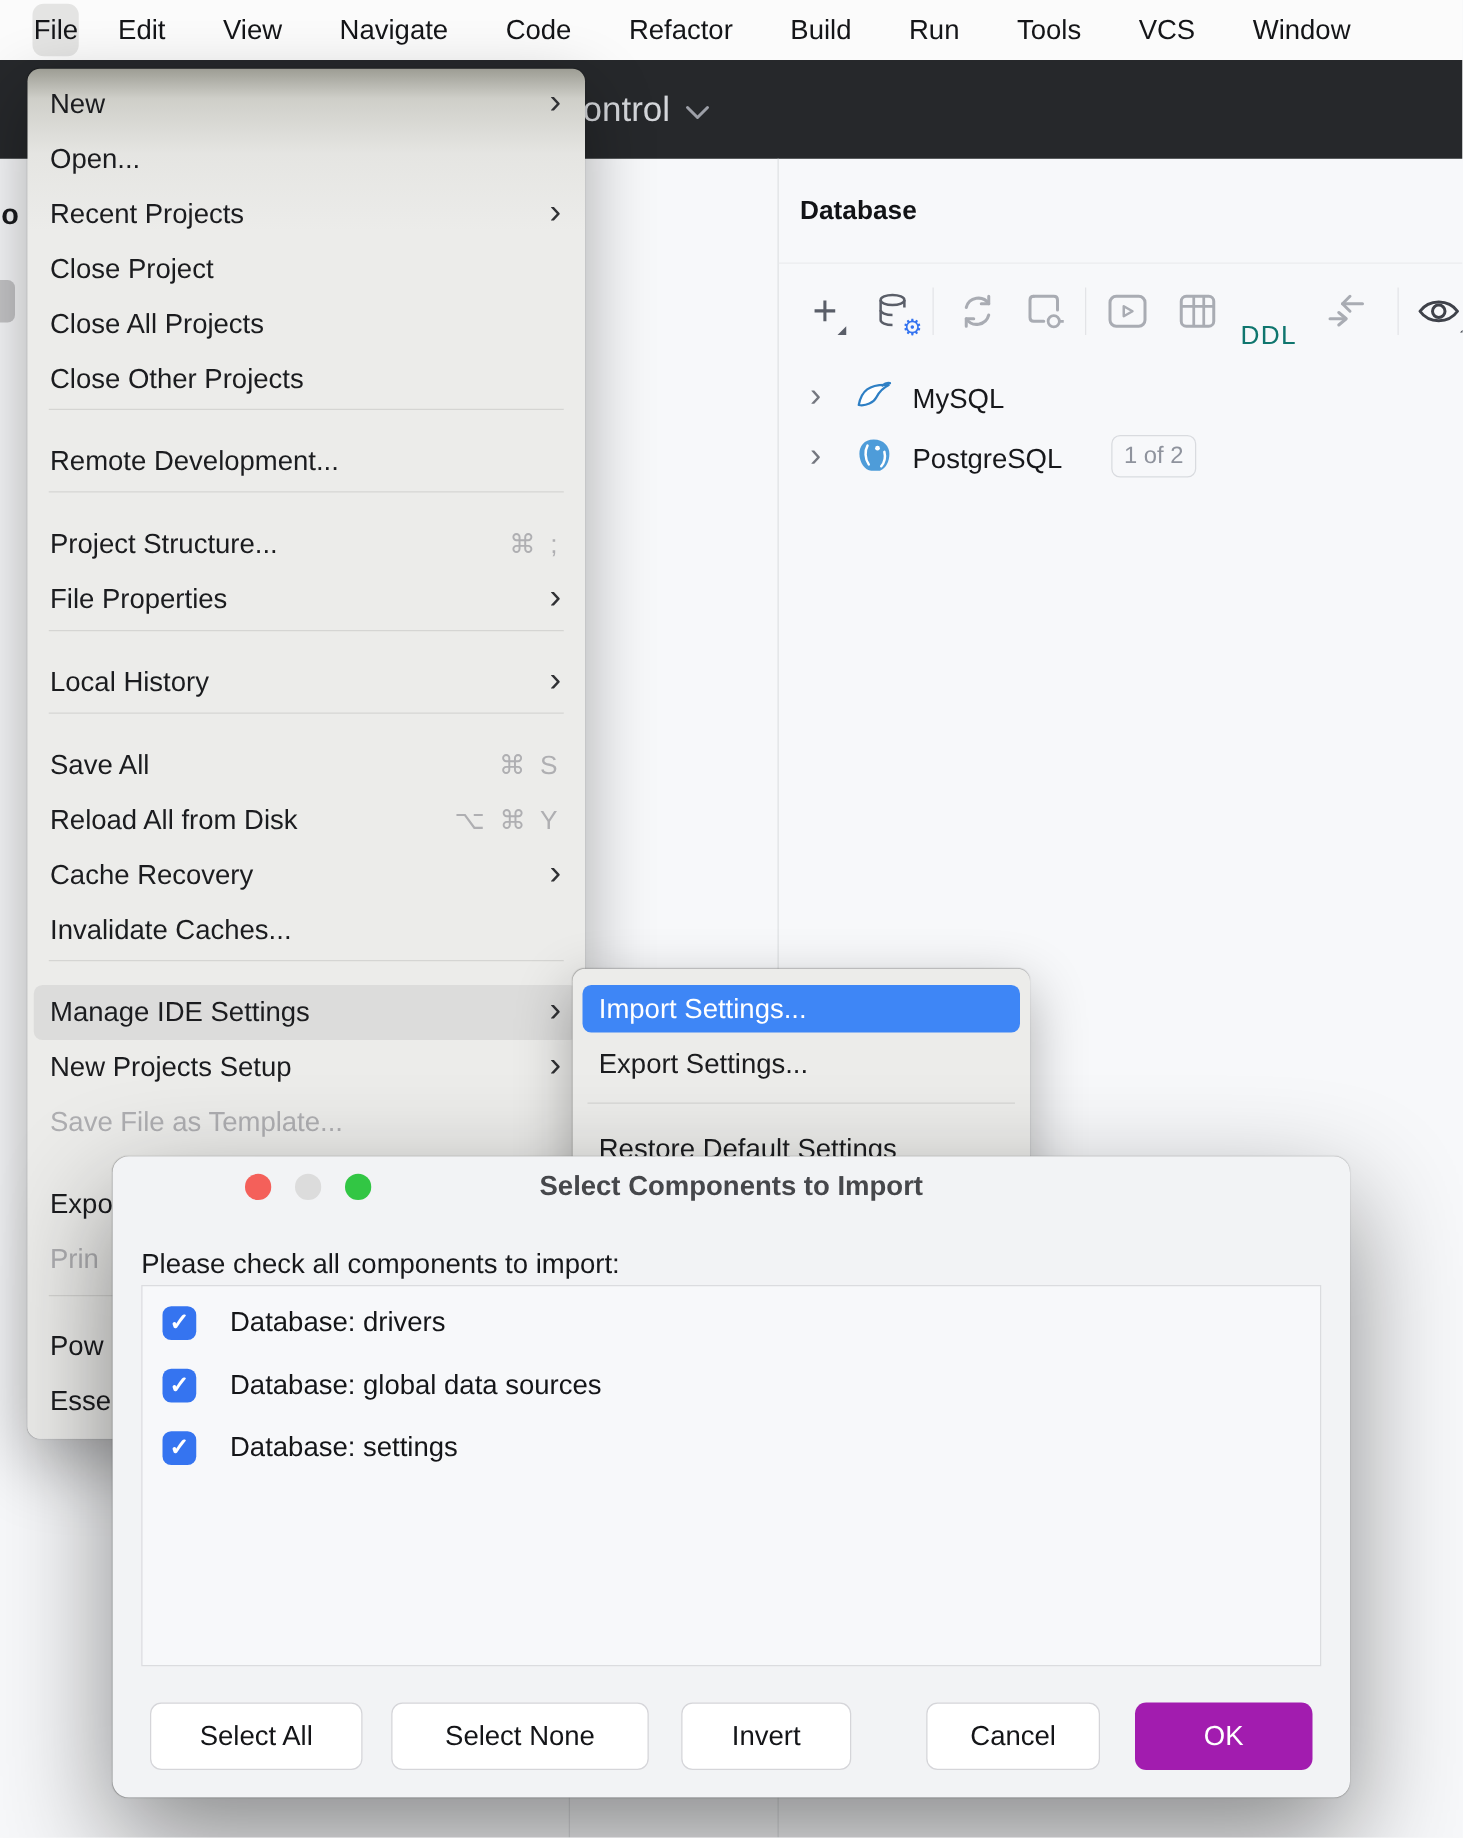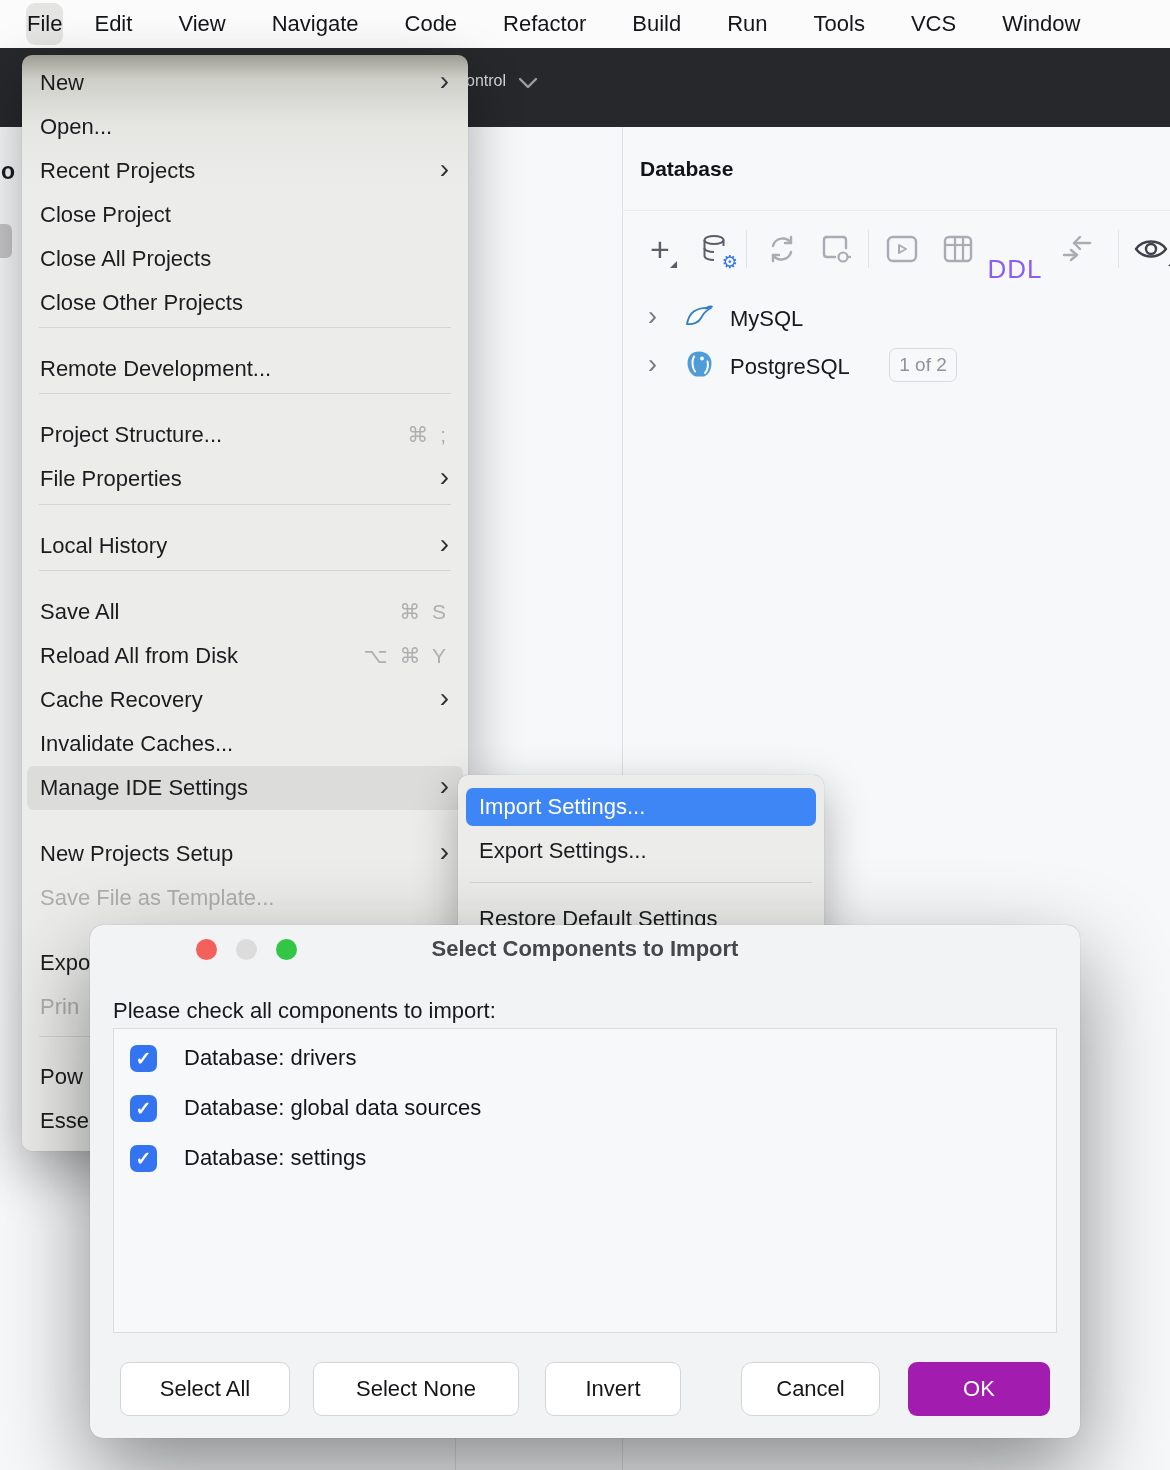--- a/index.html
+++ b/index.html
@@ -19,40 +19,40 @@
   }
   .menubar .mb-item.active {
     background:#E4E4E3; border-radius:9px; padding:8px 1px; margin:-8px -15px;
   }
   
   .titlebar {
     position:absolute; top:48px; left:0; right:0; height:79px;
     background:#26282B; z-index:0;
   }
   .titlebar .vcs-frag {
-    position:absolute; left:466px; top:24px; font-size:16px; color:#D4D6DA;
+    position:absolute; left:466px; top:24px; font-size:28px; color:#D4D6DA;
     display:flex; align-items:center; gap:12px;
   }
   .chev-down { width:20px; height:12px; margin-top:4px; }
   
   .vdiv { position:absolute; top:127px; bottom:0; width:1px; background:#E0E1E4; z-index:0; }
   
   .edge-o { position:absolute; left:1px; top:158px; font-size:23px; font-weight:700; color:#1A1B1E; z-index:1; }
   .edge-pill { position:absolute; left:0; top:224px; width:12px; height:34px; background:#C6C6C8; border-radius:0 6px 6px 0; z-index:1; }
   
   .db-title { position:absolute; left:640px; top:157px; font-size:21px; font-weight:700; color:#121316; z-index:1; }
   .db-underline { position:absolute; left:623px; right:0; top:210px; height:1px; background:#EBECEE; z-index:1; }
   .tb-ic { position:absolute; top:231px; height:36px; display:flex; align-items:center; justify-content:center; z-index:1; }
   .tb-sep { position:absolute; top:230px; width:1px; height:38px; background:#E3E4E7; z-index:1; }
   .plus-wrap { font-size:34px; font-weight:300; color:#5A5E68; line-height:1; position:relative; }
   .corner-caret { position:absolute; right:-7px; bottom:-2px; width:0; height:0;
     border-left:7px solid transparent; border-bottom:7px solid #5A5E68; }
   .gear-glyph { position:absolute; right:-9px; bottom:-7px; font-size:18px; color:#3574F0;
     background:#F7F8FA; border-radius:50%; line-height:1; }
-  .ddl-text { font-size:26px; color:#8b5cf6; letter-spacing:1px;margin-top:40px; }
+  .ddl-text { font-size:21px; color:#0f766e; letter-spacing:1px;margin-top:40px; }
   .tree-chev { position:absolute; font-size:27px; color:#74777F; z-index:1; line-height:1; }
   .tree-ic { position:absolute; width:30px; height:30px; z-index:1; }
   .tree-lbl { position:absolute; font-size:22px; color:#17181B; z-index:1; }
   .tree-badge {
     position:absolute; left:889px; top:348px; width:68px; height:34px; z-index:1;
     border:1.5px solid #D9DBDF; border-radius:7px; color:#8F939D; font-size:19px;
     display:flex; align-items:center; justify-content:center; background:#F7F8FA;
   }
   
   .file-menu {
@@ -279,21 +279,21 @@
     <span class="sc">⌥ ⌘ Y</span>
   </div>
   <div class="mi" style="top:623px;">
     <span class="grow">Cache Recovery</span>
     <span class="arr">›</span>
   </div>
   <div class="mi" style="top:667px;">
     <span class="grow">Invalidate Caches...</span>
   </div>
   <div class="msep" style="top:713px;"></div>
-  <div class="mi hl" style="top:711px;">
+  <div class="mi hl" style="top:733px;">
     <span class="grow">Manage IDE Settings</span>
     <span class="arr">›</span>
   </div>
   <div class="mi" style="top:777px;">
     <span class="grow">New Projects Setup</span>
     <span class="arr">›</span>
   </div>
   <div class="mi disabled" style="top:821px;">
     <span class="grow">Save File as Template...</span>
   </div>
@@ -343,15 +343,15 @@
     </div>
     <div class="cbrow" style="top:104px;">
       <span class="cb">✓</span>
       <span>Database: settings</span>
     </div>
   </div>
 
   <div class="btn" style="left:30px; width:170px;">Select All</div>
   <div class="btn" style="left:223px; width:206px;">Select None</div>
   <div class="btn" style="left:455px; width:136px;">Invert</div>
-  <div class="btn" style="left:651px; width:139px;border-radius:11px;">Cancel</div>
+  <div class="btn" style="left:651px; width:139px;">Cancel</div>
   <div class="btn primary" style="left:818px; width:142px;">OK</div>
 </div>
 
 </body></html>

